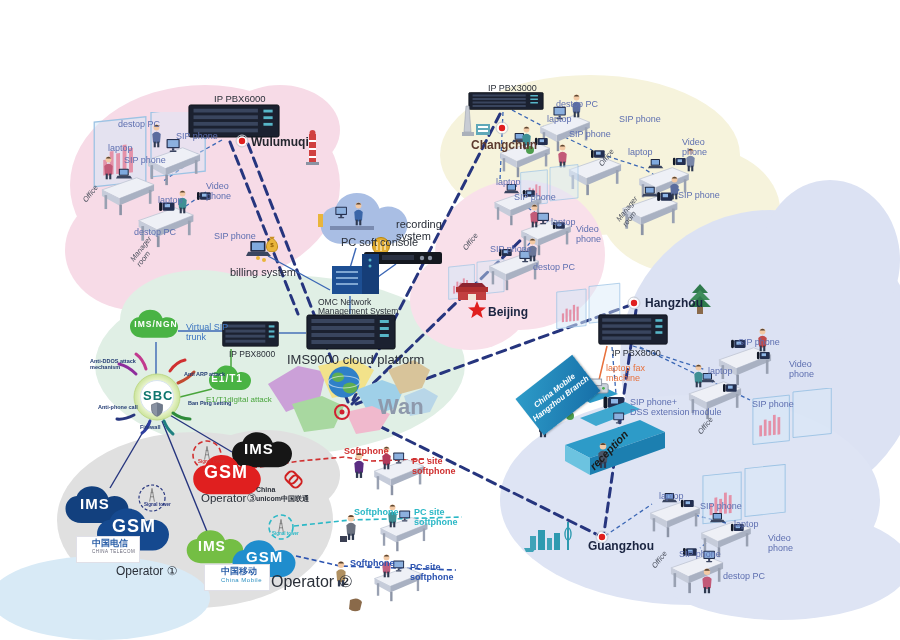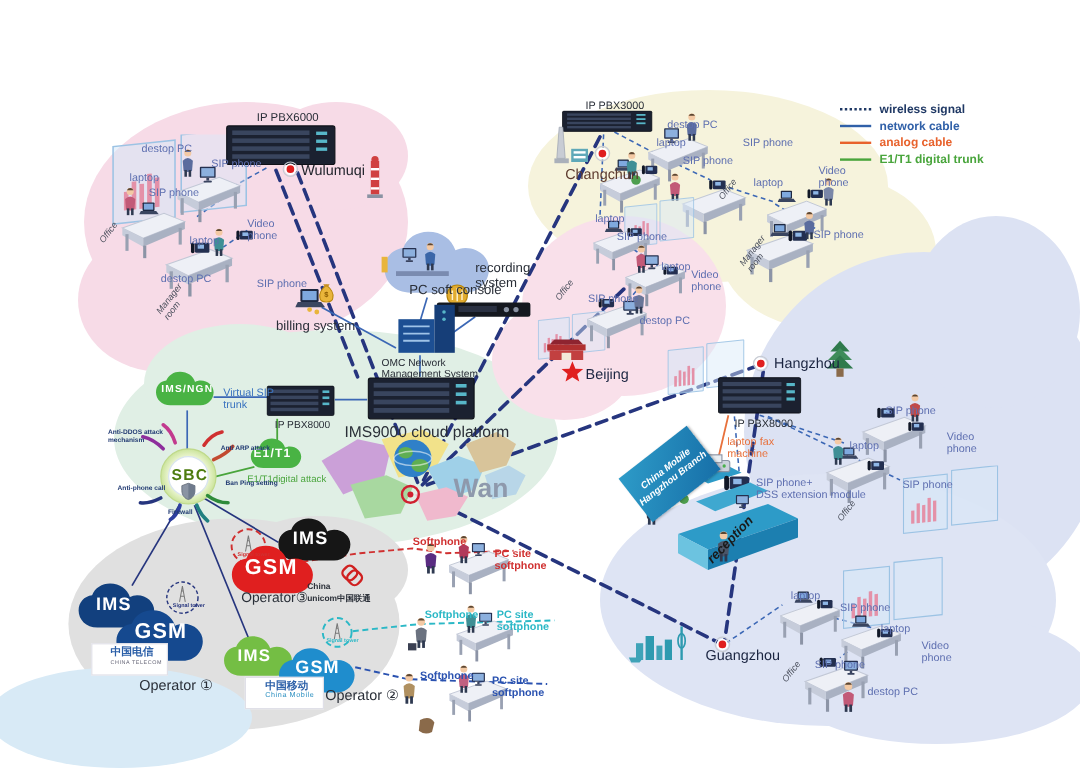--- a/index.html
+++ b/index.html
@@ -11,38 +11,38 @@
     color:#fff;font-weight:700;font-size:17px;line-height:33px;padding-left:60px;
     letter-spacing:1px;word-spacing:10px;box-sizing:border-box;}
   .legend{position:absolute;left:700px;top:84px;z-index:4;}
   .legend .row{display:flex;align-items:center;height:14px;}
   .legend .sw{width:26px;height:0;margin-right:7px;}
   .legend .lt{font-size:10px;font-weight:700;white-space:nowrap;}
   .lbl{position:absolute;z-index:3;font-size:9px;color:#5E6FB0;line-height:1.1;white-space:nowrap;}
   .wrap{white-space:normal;}
   .dark{color:#2A2F38;}
   .big{font-size:11px;}
-  .city{position:absolute;z-index:3;font-size:12px;font-weight:400;color:#1A2440;white-space:nowrap;}
+  .city{position:absolute;z-index:3;font-size:12px;font-weight:700;color:#1A2440;white-space:nowrap;}
   .rot{transform:rotate(-52deg);transform-origin:0 100%;font-size:7.5px;color:#4A4F5C;font-style:italic;}
   .tiny{font-size:5.5px;color:#223B73;font-weight:700;line-height:1.15;}
   .sig{position:absolute;z-index:3;font-size:4.5px;font-weight:700;line-height:1;}
   .cloudtxt{position:absolute;z-index:3;color:#fff;font-weight:700;letter-spacing:1px;text-align:center;}
   .optxt{position:absolute;z-index:3;font-size:11.5px;color:#2A2F38;white-space:nowrap;}
   .brand{position:absolute;z-index:3;background:#fff;border:1px solid #E0E0E8;display:flex;flex-direction:column;
          align-items:flex-start;padding:2px 3px;box-sizing:border-box;}
   .brand .cn{font-size:9px;font-weight:700;color:#2B5FA8;line-height:1.1;}
   .brand .en{font-size:4.5px;color:#667;letter-spacing:.5px;}
   .banner{position:absolute;left:522px;top:372px;width:72px;height:46px;z-index:3;
     background:linear-gradient(135deg,#2D9BC8,#176FA8);transform:rotate(-38deg);
     display:flex;align-items:center;justify-content:center;box-shadow:1px 1px 2px rgba(0,0,0,.25);}
   .banner span{color:#fff;font-style:italic;font-weight:700;font-size:8px;text-align:center;line-height:1.25;}
   .wan{position:absolute;z-index:3;font-size:22px;color:#8E99AC;font-weight:600;}
   .hq{position:absolute;z-index:3;width:92px;text-align:center;font-size:11.5px;font-weight:700;
       color:#16213E;line-height:1.1;white-space:normal;}
-  .sbctxt{position:absolute;z-index:3;font-size:13px;font-weight:700;color:#4d7c0f;letter-spacing:1px;}
+  .sbctxt{position:absolute;z-index:3;font-size:13px;font-weight:700;color:#0f766e;letter-spacing:1px;}
 </style>
 </head>
 <body>
 
 <div id="stage">
 
 <svg id="art" width="900" height="640">
   <defs>
     <symbol id="rack" viewBox="0 0 100 36" preserveAspectRatio="none">
       <rect x="1" y="1" width="98" height="34" rx="2" fill="#1B2130" stroke="#0E1118"></rect>
@@ -455,38 +455,20 @@
     <use href="#monitor" x="398" y="510" width="14" height="12"></use>
     <use href="#person" x="386" y="504" width="13" height="24" style="color:#3F8F95"></use>
     <use href="#person" x="334" y="560" width="14" height="28" style="color:#B09060"></use>
     <path d="M350,600 q8,-4 12,2 l-2,8 q-6,3 -11,-1 z" fill="#8A6A4A"></path>
     <use href="#desk" x="372" y="566" width="52" height="36"></use>
     <use href="#monitor" x="392" y="560" width="14" height="12"></use>
     <use href="#person" x="380" y="554" width="13" height="24" style="color:#C06080"></use>
   </g>
 </svg>
 
-<div class="legend">
-  <div class="row">
-    <span class="sw" style="border-top:2px dotted #1F3864"></span>
-    <span class="lt" style="color:#1F3864">wireless signal</span>
-  </div>
-  <div class="row">
-    <span class="sw" style="border-top:2px solid #3060A8"></span>
-    <span class="lt" style="color:#3060A8">network cable</span>
-  </div>
-  <div class="row">
-    <span class="sw" style="border-top:2px solid #E8622C"></span>
-    <span class="lt" style="color:#E8622C">analog cable</span>
-  </div>
-  <div class="row">
-    <span class="sw" style="border-top:2px solid #49A53C"></span>
-    <span class="lt" style="color:#49A53C">E1/T1 digital trunk</span>
-  </div>
-</div>
 
 <span class="lbl dark" style="left:214px;top:94px;font-size:9.5px">IP PBX6000</span>
 <span class="city" style="left:251px;top:135px;color:#23262E">Wulumuqi</span>
 <span class="lbl" style="left:118px;top:120px">destop PC</span>
 <span class="lbl" style="left:176px;top:132px">SIP phone</span>
 <span class="lbl" style="left:108px;top:144px">laptop</span>
 <span class="lbl" style="left:124px;top:156px">SIP phone</span>
 <span class="lbl wrap" style="left:206px;top:182px;width:32px">Video phone</span>
 <span class="lbl" style="left:158px;top:196px">laptop</span>
 <span class="lbl" style="left:134px;top:228px">destop PC</span>
@@ -568,21 +550,21 @@
   <span class="cn">中国电信</span>
   <span class="en">CHINA TELECOM</span>
 </div>
 <span class="optxt" style="left:116px;top:564px;font-size:12px">Operator ①</span>
 <span class="cloudtxt" style="left:198px;top:538px;font-size:14px">IMS</span>
 <span class="cloudtxt" style="left:246px;top:548px;font-size:15px">GSM</span>
 <div class="brand" style="left:204px;top:564px;width:66px;height:27px;padding-left:16px">
   <span class="cn">中国移动</span>
   <span class="en" style="font-size:6px;color:#2B8FC0">China Mobile</span>
 </div>
-<span class="optxt" style="left:271px;top:572px;font-size:12px">Operator ②</span>
+<span class="optxt" style="left:271px;top:572px;font-size:16px">Operator ②</span>
 <span class="sig" style="left:198px;top:460px;color:#D03030">Signal tower</span>
 <span class="sig" style="left:144px;top:503px;color:#26357E">Signal tower</span>
 <span class="sig" style="left:272px;top:532px;color:#2BB8C6">Signal tower</span>
 
 <span class="lbl" style="left:344px;top:447px;color:#D03030;font-weight:700">Softphone</span>
 <span class="lbl wrap" style="left:412px;top:457px;width:50px;color:#D03030;font-weight:700">PC site softphone</span>
 <span class="lbl" style="left:354px;top:508px;color:#2BB8C6;font-weight:700">Softphone</span>
 <span class="lbl wrap" style="left:414px;top:508px;width:50px;color:#2BB8C6;font-weight:700">PC site softphone</span>
 <span class="lbl" style="left:350px;top:559px;color:#2A52B0;font-weight:700">Softphone</span>
 <span class="lbl wrap" style="left:410px;top:563px;width:50px;color:#2A52B0;font-weight:700">PC site softphone</span>

